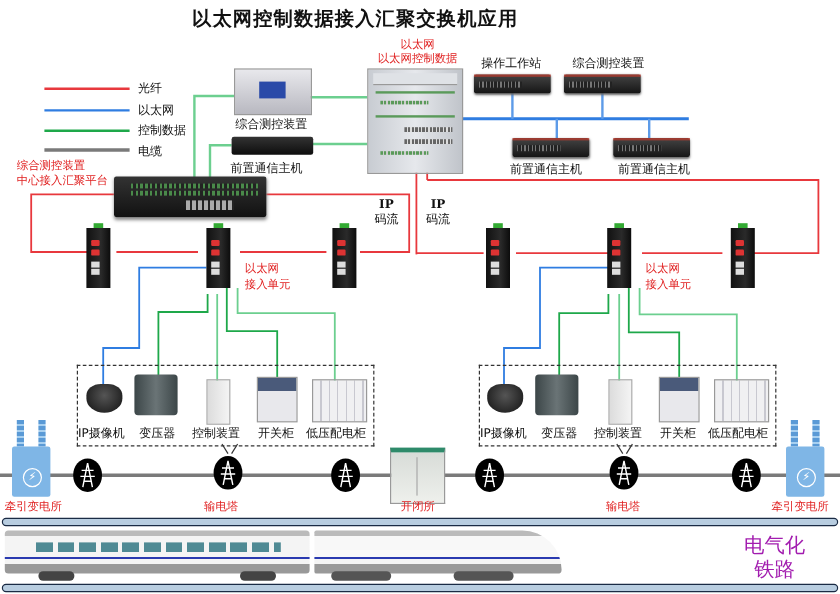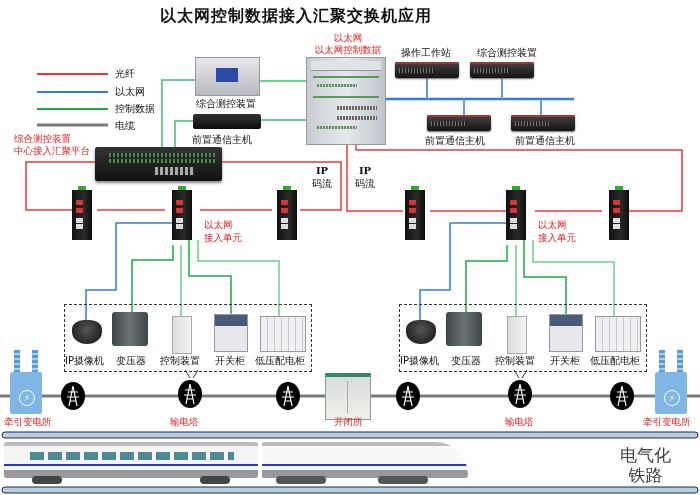--- a/index.html
+++ b/index.html
@@ -269,16 +269,16 @@
   <div style="position:absolute;left:0;top:0;width:254px;height:36px;background:linear-gradient(#bbb 0 12%,#f4f4f4 12% 62%,#2a3ab0 62% 66%,#f4f4f4 66% 78%,#999 78%);border-radius:3px;">
     <div style="position:absolute;left:26px;top:10px;width:204px;height:8px;background:repeating-linear-gradient(90deg,#4f8a94 0 14px,#f4f4f4 14px 18px);"></div>
   </div>
   <div style="position:absolute;left:258px;top:0;width:206px;height:36px;background:linear-gradient(#bbb 0 12%,#f8f8f8 12% 62%,#2a3ab0 62% 66%,#f4f4f4 66% 78%,#999 78%);border-radius:3px 60px 6px 3px;"></div>
   <div style="position:absolute;left:28px;top:34px;width:30px;height:8px;background:#444;border-radius:4px;"></div>
   <div style="position:absolute;left:196px;top:34px;width:30px;height:8px;background:#444;border-radius:4px;"></div>
   <div style="position:absolute;left:272px;top:34px;width:50px;height:8px;background:#555;border-radius:4px;"></div>
   <div style="position:absolute;left:374px;top:34px;width:50px;height:8px;background:#555;border-radius:4px;"></div>
 </div>
 
-<div class="abs" style="left:620px;top:445px;text-align:center;font-size:17px;line-height:20px;color:#404040;">
+<div class="abs" style="left:620px;top:445px;text-align:center;font-size:17px;line-height:20px;color:#a21caf;">
   <div>电气化</div>
   <div>铁路</div>
 </div>
 
 </body></html>

